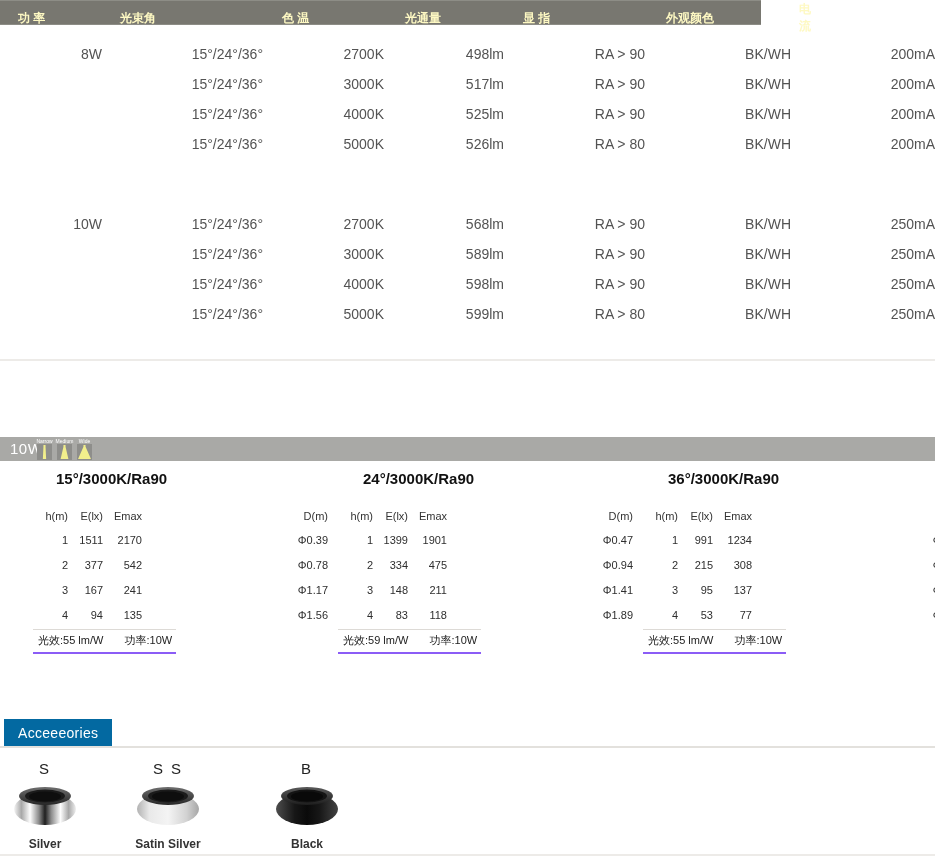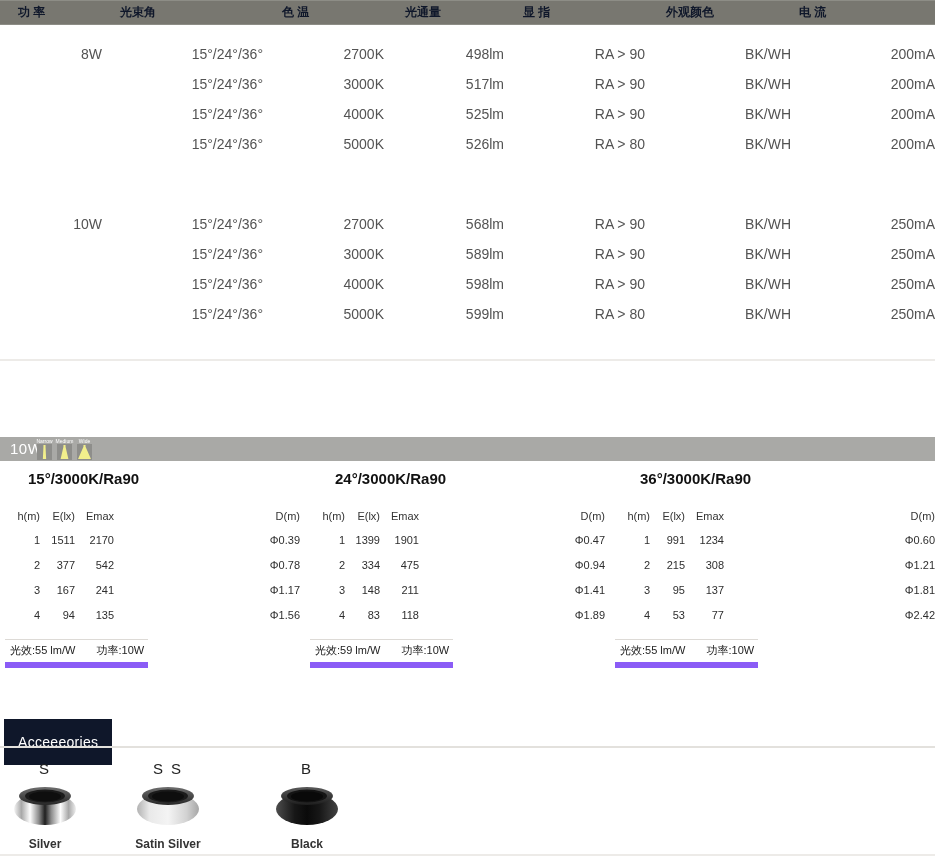--- a/index.html
+++ b/index.html
@@ -8,22 +8,22 @@
 
   
   .spec-grid{display:grid;grid-template-columns:102px 161px 121px 120px 141px 146px auto;}
   .spec-grid > div{padding-left:18px;}
   .spec-grid > div:nth-child(3){padding-left:19px;}
   .spec-grid > div:nth-child(4){padding-left:21px;}
   .spec-grid > div:nth-child(5){padding-left:19px;}
   .spec-grid > div:nth-child(6){padding-left:21px;}
   .spec-grid > div:nth-child(7){padding-left:8px;}
 
-  .spec-header{position:absolute;left:0;top:3;width:935px;height:23px;background:#787770;
-               color:#0f172a;font-size:12px;font-weight:bold;align-items:center;
+  .spec-header{position:absolute;left:0;top:3;width:761px;height:23px;background:#787770;
+               color:#fef9c3;font-size:12px;font-weight:bold;align-items:center;
                border-top:1px solid #8d8d86;border-bottom:1px solid #8d8d86;}
   .spec-group{position:absolute;left:0;width:935px;text-align:right;}
   .g1{top:39px;} .g2{top:209px;}
   .spec-row{height:30px;align-items:center;color:#535353;font-size:14px;}
 
   .hdiv{position:absolute;left:0;width:935px;height:2px;background:#edebe8;}
   .div1{top:359px;}
 
   
   .banner{position:absolute;left:0;top:437px;width:935px;height:24px;background:#a9a9a6;}
@@ -32,36 +32,36 @@
   .beams{position:absolute;left:37px;top:1px;display:flex;gap:5px;}
   .beam{width:15px;display:flex;flex-direction:column;align-items:center;}
   .beam-name{font-size:5px;line-height:6px;color:#fff;white-space:nowrap;}
   .beam-box{width:15px;height:16px;background:#8e8e8b;position:relative;}
   .beam-tri{position:absolute;left:0;top:1px;right:0;bottom:1px;background:#f2ef8c;}
   .tri-narrow{clip-path:polygon(43% 0,57% 0,57% 12%,61% 100%,39% 100%,43% 12%);}
   .tri-medium{clip-path:polygon(43% 0,57% 0,57% 12%,76% 100%,24% 100%,43% 12%);}
   .tri-wide{clip-path:polygon(43% 0,57% 0,57% 12%,93% 100%,7% 100%,43% 12%);}
 
   
-  .pt{position:absolute;top:470px;width:300px;}
+  .pt{position:absolute;top:470px;width:300px;padding-left:28px;}
   .pt1{left:0;} .pt2{left:305px;} .pt3{left:610px;width:325px;}
   .pt-title{padding-left:28px;font-size:15px;font-weight:bold;color:#111;height:18px;line-height:18px;}
   .pt2 .pt-title,.pt3 .pt-title{padding-left:30px;}
   .pt-head{margin-top:17px;height:22px;}
   .pt-grid{display:grid;grid-template-columns:32px 35px 39px auto;padding-left:8px;
            align-items:center;font-size:11px;color:#333;text-align:right;}
   .pt-row{height:25px;color:#2e2e2e;}
-  .pt-foot{display:inline-block;margin-left:5px;margin-top:12px;min-width:132px;
-           border-top:1px solid #dddad6;border-bottom:6px solid #8b5cf6;
+  .pt-foot{display:inline-block;margin-left:5px;margin-top:2px;min-width:132px;
+           border-top:1px solid #dddad6;border-bottom:2px solid #8b5cf6;
            padding:3px 4px 4px 5px;font-size:11px;color:#222;white-space:nowrap;}
   .pt-foot span + span{margin-left:18px;}
 
   
-  .acc-title{position:absolute;left:4px;top:719px;height:16px;background:#0f172a;color:#fff;
-             font-size:14px;padding:15px 14px;letter-spacing:0.3px;}
+  .acc-title{position:absolute;left:4px;top:719px;height:16px;background:#0369a1;color:#fff;
+             font-size:14px;padding:6px 14px;letter-spacing:0.3px;}
   .div2{top:746px;background:#e3e1dd;}
   .divbottom{top:854px;background:#edebe8;}
   .acc-item{position:absolute;top:760px;width:90px;text-align:center;}
   .ai1{left:0;} .ai2{left:123px;} .ai3{left:262px;}
   .acc-code{font-size:15px;color:#222;height:20px;line-height:18px;letter-spacing:2px;}
   .acc-ring{margin-top:2px;}
   .acc-name{font-size:12px;font-weight:bold;color:#333;margin-top:1px;}
 </style>
 </head>
 <body>

